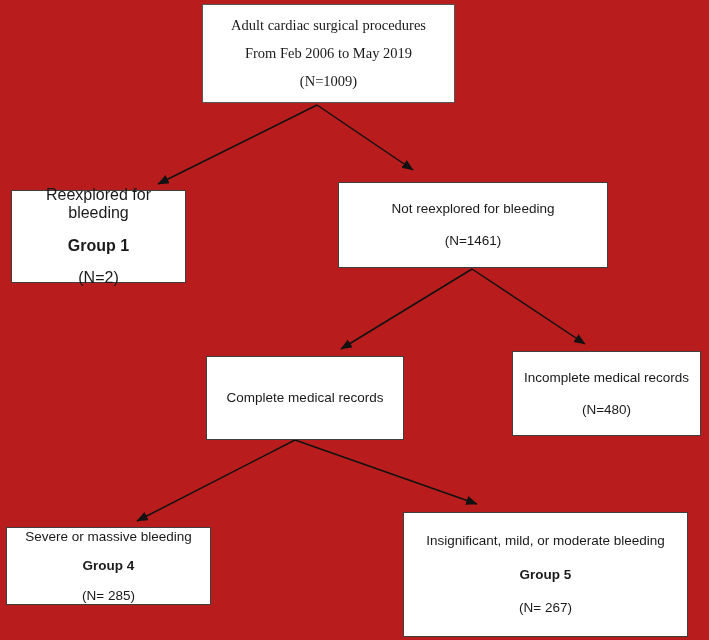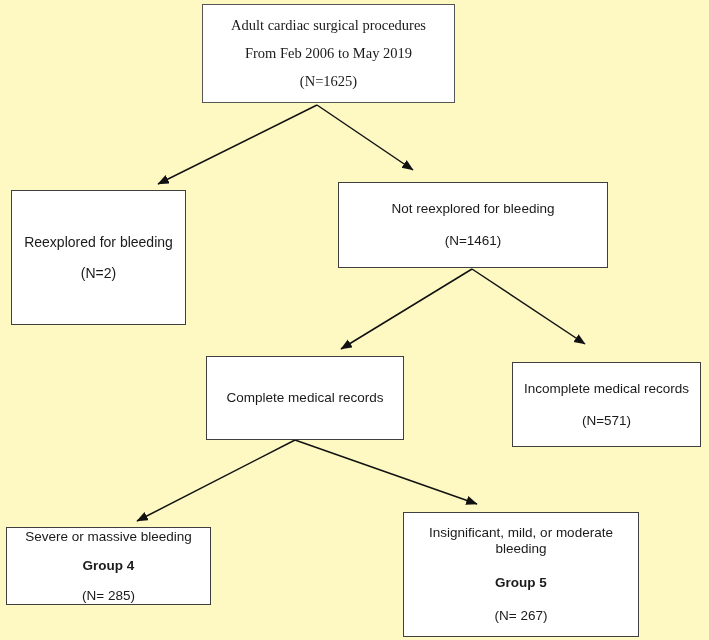--- a/index.html
+++ b/index.html
@@ -4,21 +4,21 @@
 <style>
   html, body {
     margin: 0;
     padding: 0;
     background: #ffffff;
   }
   #flowchart-root {
     position: relative;
     width: 709px;
     height: 640px;
-    background: #fef9c3;
+    background: #b91c1c;
     overflow: hidden;
     font-family: "Liberation Sans", sans-serif;
   }
   #connector-layer {
     position: absolute;
     left: 0;
     top: 0;
     width: 709px;
     height: 640px;
     pointer-events: none;
@@ -53,22 +53,22 @@
     font-size: 14.5px;
     padding: 4px 6px;
   }
   #node-root .node-line { margin: 5.5px 0; }
 
   
   #node-reexplored {
     left: 11px;
     top: 190px;
     width: 175px;
-    height: 135px;
-    font-size: 14px;
+    height: 93px;
+    font-size: 16px;
     padding: 4px 5px;
   }
   #node-reexplored .node-line { margin: 7px 0; }
 
   #node-not-reexplored {
     left: 338px;
     top: 182px;
     width: 270px;
     height: 86px;
     font-size: 13.5px;
@@ -87,39 +87,38 @@
   }
   #node-complete .node-line { margin: 8px 0; }
 
   #node-incomplete {
     left: 512px;
     top: 351px;
     width: 189px;
     height: 85px;
     font-size: 13.5px;
     padding: 4px 5px;
-    margin-top: 11px;
   }
   #node-incomplete .node-line { margin: 8px 0; }
 
   
   #node-severe {
     left: 6px;
     top: 527px;
     width: 205px;
     height: 78px;
     font-size: 13.5px;
     padding: 4px 4px;
   }
   #node-severe .node-line { margin: 7px 0; }
 
   #node-insignificant {
     left: 403px;
     top: 512px;
-    width: 236px;
+    width: 285px;
     height: 125px;
     font-size: 13.5px;
     padding: 4px 5px;
   }
   #node-insignificant .node-line { margin: 9px 0; }
 
   .emph { font-weight: bold; }
 </style>
 </head>
 <body>
@@ -142,40 +141,41 @@
     <line x1="472" y1="269" x2="585" y2="344" stroke="#111111" stroke-width="1.5" marker-end="url(#arrowhead)"></line>
 
     <line x1="295" y1="440" x2="137" y2="521" stroke="#111111" stroke-width="1.5" marker-end="url(#arrowhead)"></line>
 
     <line x1="295" y1="440" x2="477" y2="504" stroke="#111111" stroke-width="1.5" marker-end="url(#arrowhead)"></line>
   </svg>
 
   <div class="node serif" id="node-root">
     <span class="node-line">Adult cardiac surgical procedures</span>
     <span class="node-line">From Feb 2006 to May 2019</span>
-    <span class="node-line">(N=1625)</span>
+    <span class="node-line">(N=1009)</span>
   </div>
 
   <div class="node" id="node-reexplored">
     <span class="node-line">Reexplored for bleeding</span>
+    <span class="node-line emph">Group 1</span>
     <span class="node-line">(N=2)</span>
   </div>
 
   <div class="node" id="node-not-reexplored">
     <span class="node-line">Not reexplored for bleeding</span>
     <span class="node-line">(N=1461)</span>
   </div>
 
   <div class="node" id="node-complete">
     <span class="node-line">Complete medical records</span>
   </div>
 
   <div class="node" id="node-incomplete">
     <span class="node-line">Incomplete medical records</span>
-    <span class="node-line">(N=571)</span>
+    <span class="node-line">(N=480)</span>
   </div>
 
   <div class="node" id="node-severe">
     <span class="node-line">Severe or massive bleeding</span>
     <span class="node-line emph">Group 4</span>
     <span class="node-line">(N= 285)</span>
   </div>
 
   <div class="node" id="node-insignificant">
     <span class="node-line">Insignificant, mild, or moderate bleeding</span>

